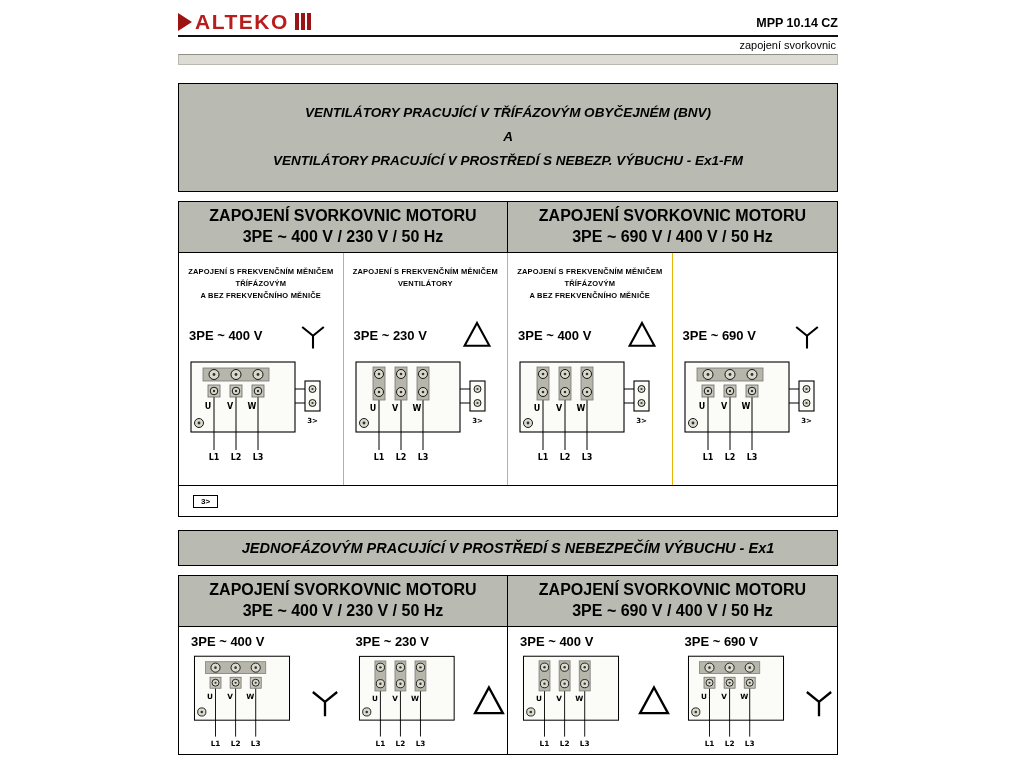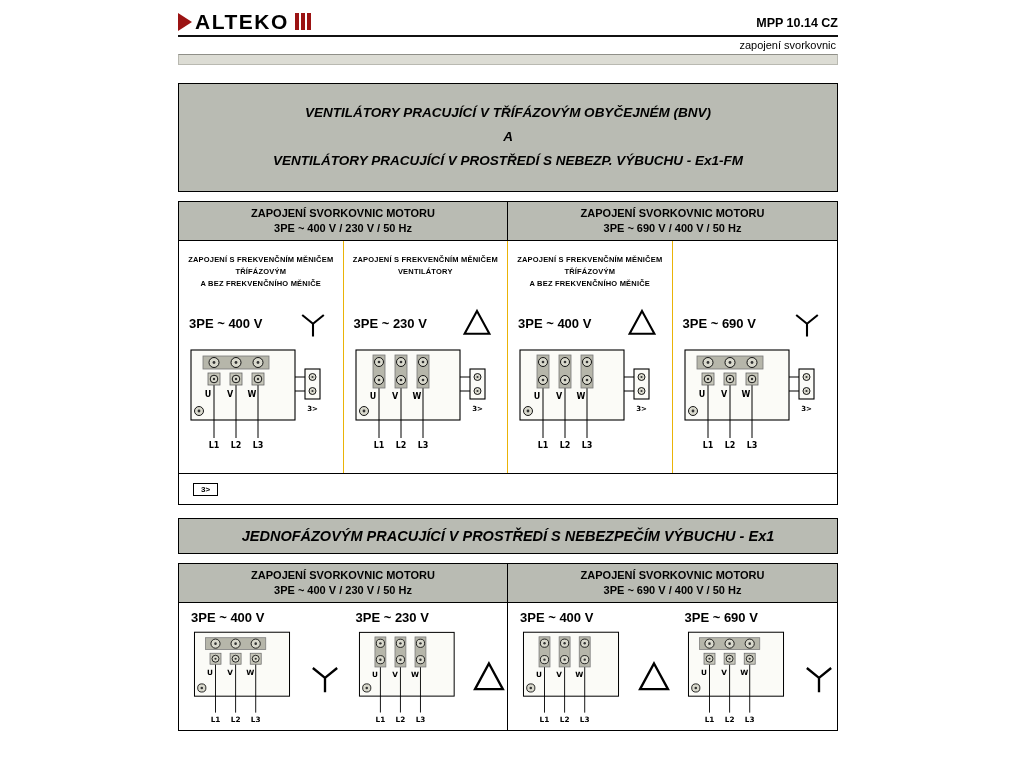--- a/index.html
+++ b/index.html
@@ -5,37 +5,37 @@
   html,body{margin:0;padding:0;background:#fff;}
   body{font-family:"Liberation Sans",sans-serif;color:#000;}
   *{box-sizing:border-box;}
   .page{position:relative;width:1024px;height:768px;background:#fff;overflow:hidden;}
   .content{position:absolute;left:178px;top:0;width:660px;}
 
   
   .masthead{display:flex;justify-content:space-between;align-items:flex-end;padding-top:12px;height:32px;}
   .logo{display:flex;align-items:center;gap:3px;}
   .logo-tri{width:0;height:0;border-top:9px solid transparent;border-bottom:9px solid transparent;border-left:14px solid #9b1313;}
-  .logo-text{font-weight:bold;font-size:21px;letter-spacing:1.5px;color:#000000;line-height:1;}
+  .logo-text{font-weight:bold;font-size:21px;letter-spacing:1.5px;color:#b91c1c;line-height:1;}
   .logo-bars{display:flex;gap:2px;margin-left:3px;}
   .logo-bars i{display:block;width:4px;height:17px;background:#9b1313;}
   .doc-code{font-weight:bold;font-size:12.5px;padding-bottom:2px;}
   .rule{border-top:2px solid #111;margin-top:3px;}
   .subtitle{text-align:right;font-size:11px;padding:2px 2px 3px 0;}
   .gray-bar{height:11px;background:#dcdcd4;border:1px solid #b9b9b1;border-top-color:#8f8f88;}
 
   
   .title-box{margin-top:18px;border:1px solid #000;background:#b9bbb3;text-align:center;padding:12px 8px 14px;font-weight:bold;font-style:italic;}
   .t-line{font-size:13.5px;margin:9px 0;}
   .s2title{margin-top:13px;border:1px solid #000;background:#b9bbb3;text-align:center;padding:9px 0;font-weight:bold;font-style:italic;font-size:14.5px;}
 
   
   .wtable{margin-top:9px;border:1px solid #000;}
   .whead{display:flex;}
-  .whcell{width:50%;background:#b9bbb3;text-align:center;padding:5px 0 6px;border-bottom:1px solid #000;font-weight:bold;font-size:11px;}
+  .whcell{width:50%;background:#b9bbb3;text-align:center;padding:5px 0 6px;border-bottom:1px solid #000;font-weight:bold;font-size:16px;}
   .whcell:first-child{border-right:1px solid #000;}
   .whcell .sub{margin-top:3px;}
   .wbody{display:flex;}
   .s1cell{width:25%;height:232px;padding:2px;}
   .s1cell:not(:last-child){border-right:1px solid #eab308;}
   .cell-notes{height:60px;text-align:center;padding-top:9px;}
   .note{font-size:7.5px;font-weight:bold;margin:3px 2px;letter-spacing:0.2px;}
   .voltage-row{display:flex;align-items:center;justify-content:space-between;padding:0 12px 0 8px;height:40px;}
   .voltage{font-weight:bold;font-size:13px;white-space:nowrap;}
   .diagram{display:block;margin:4px 0 0 4px;}

